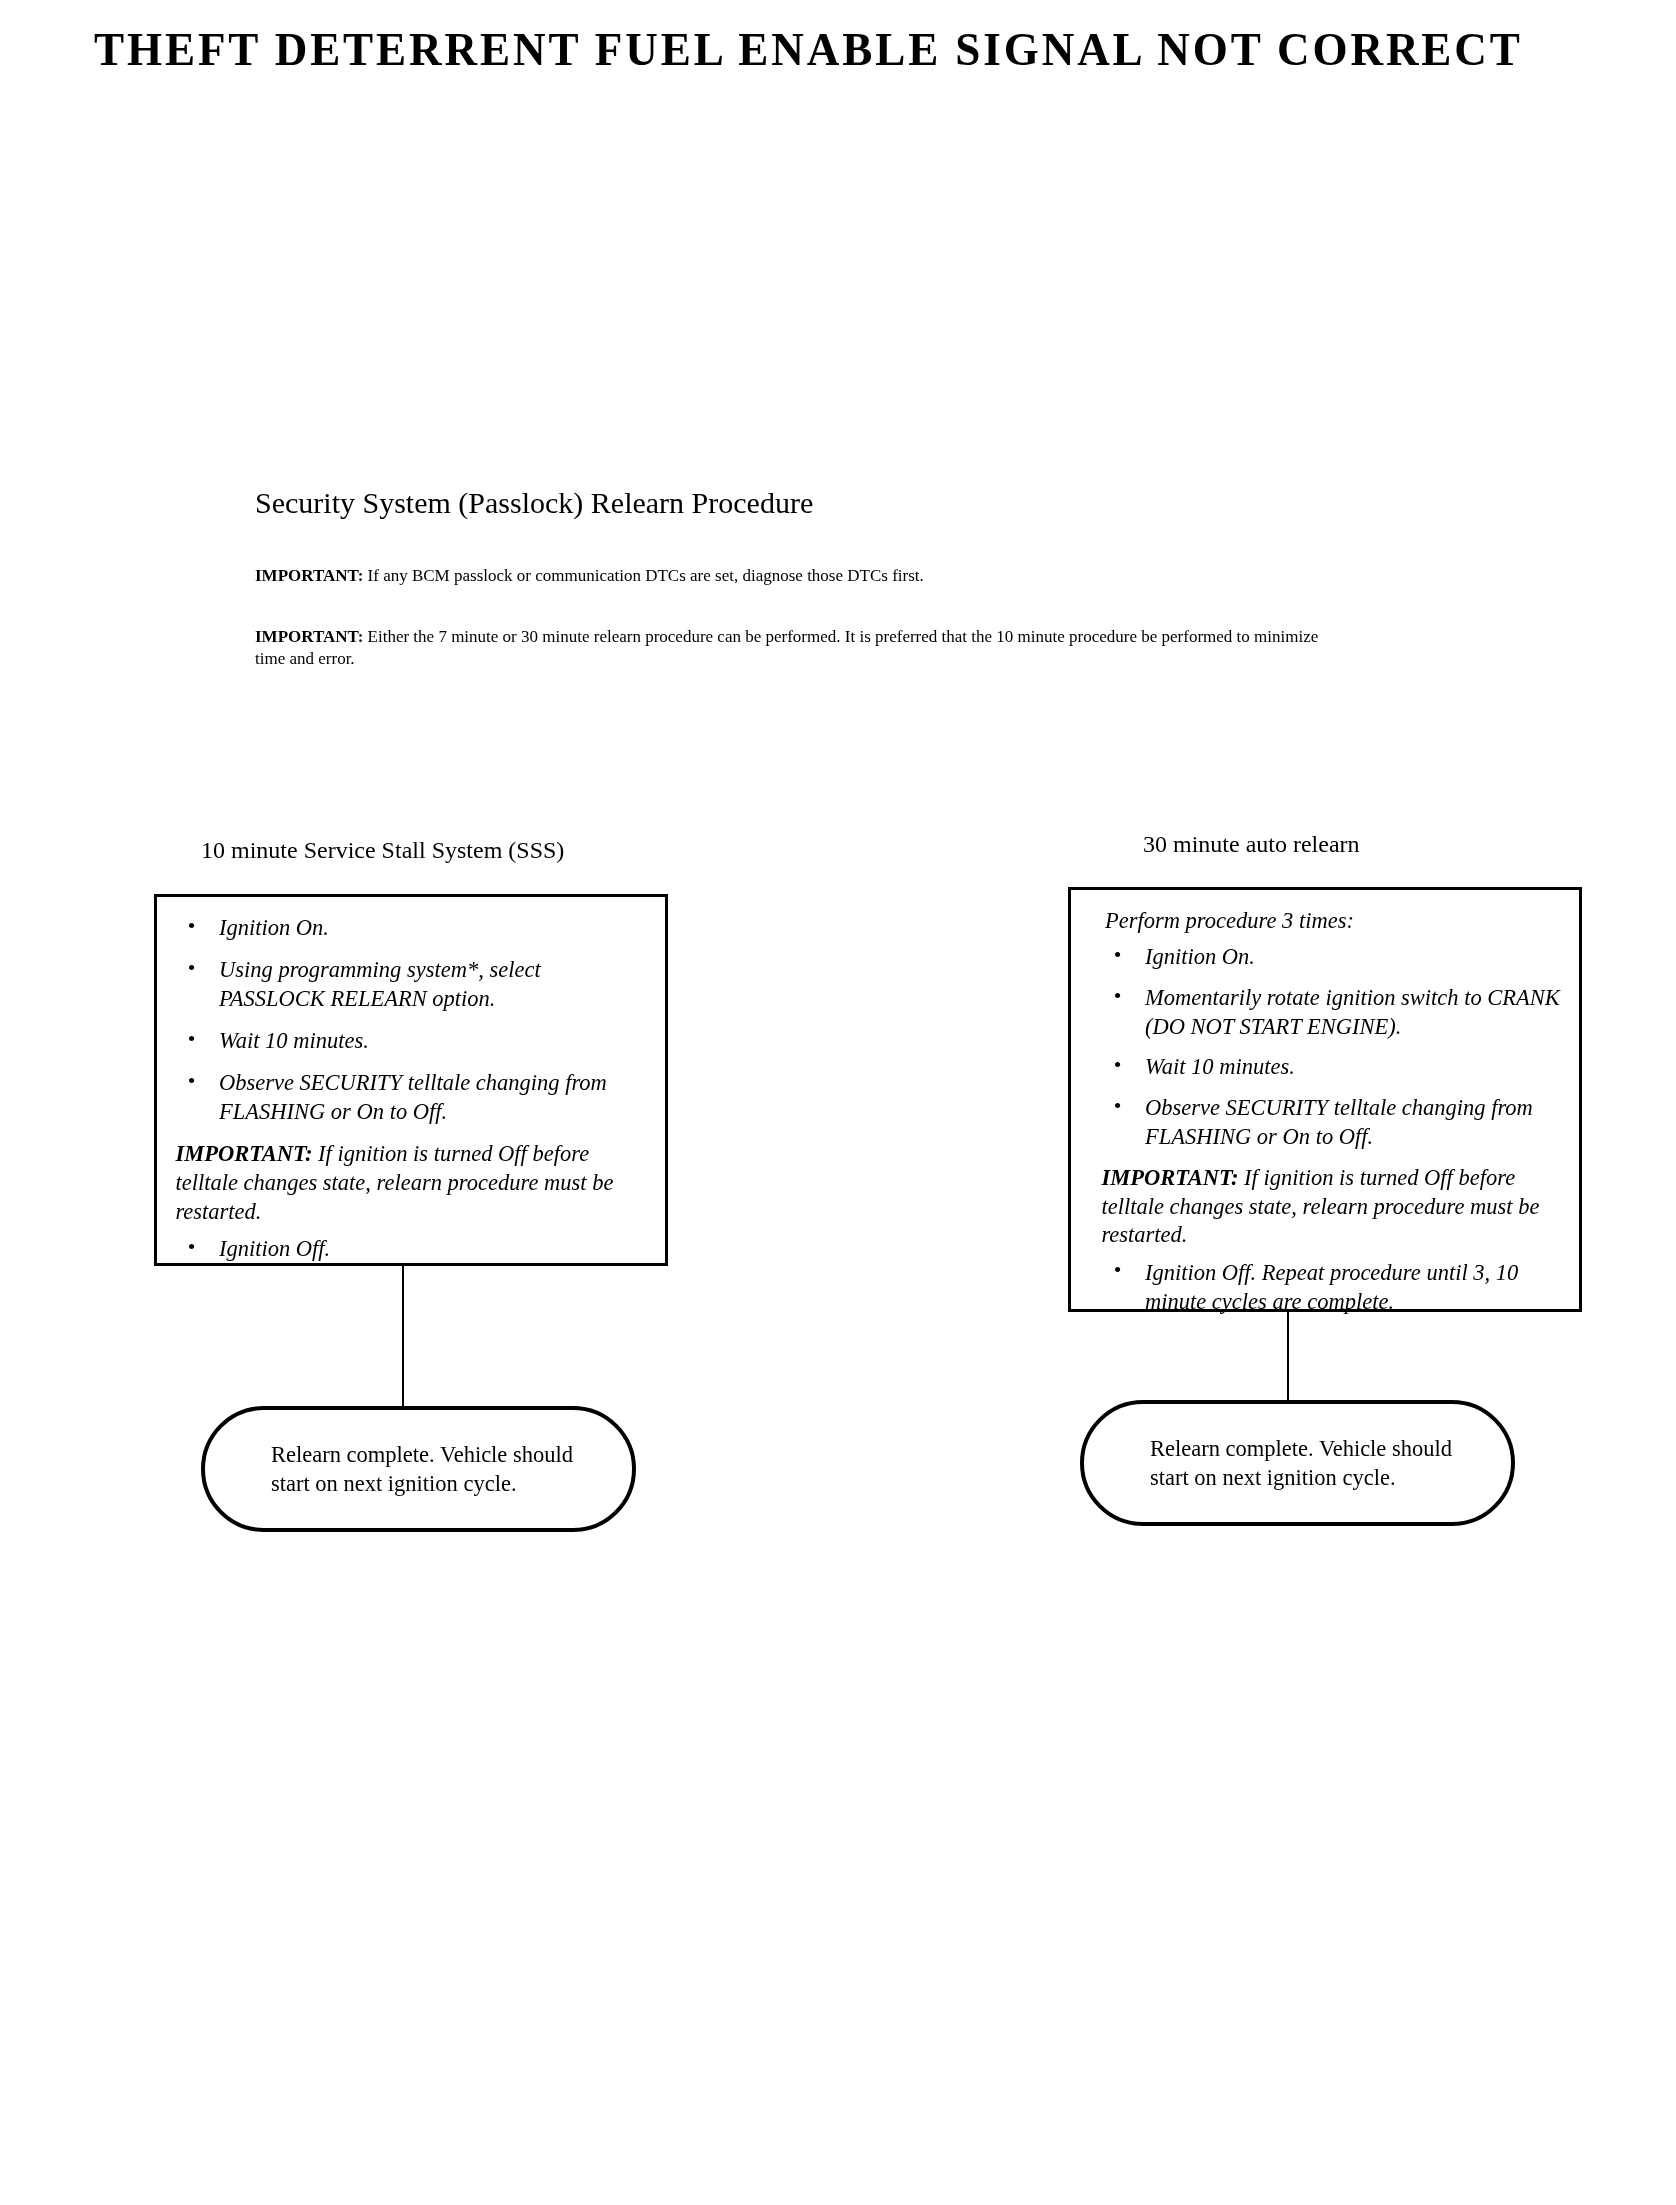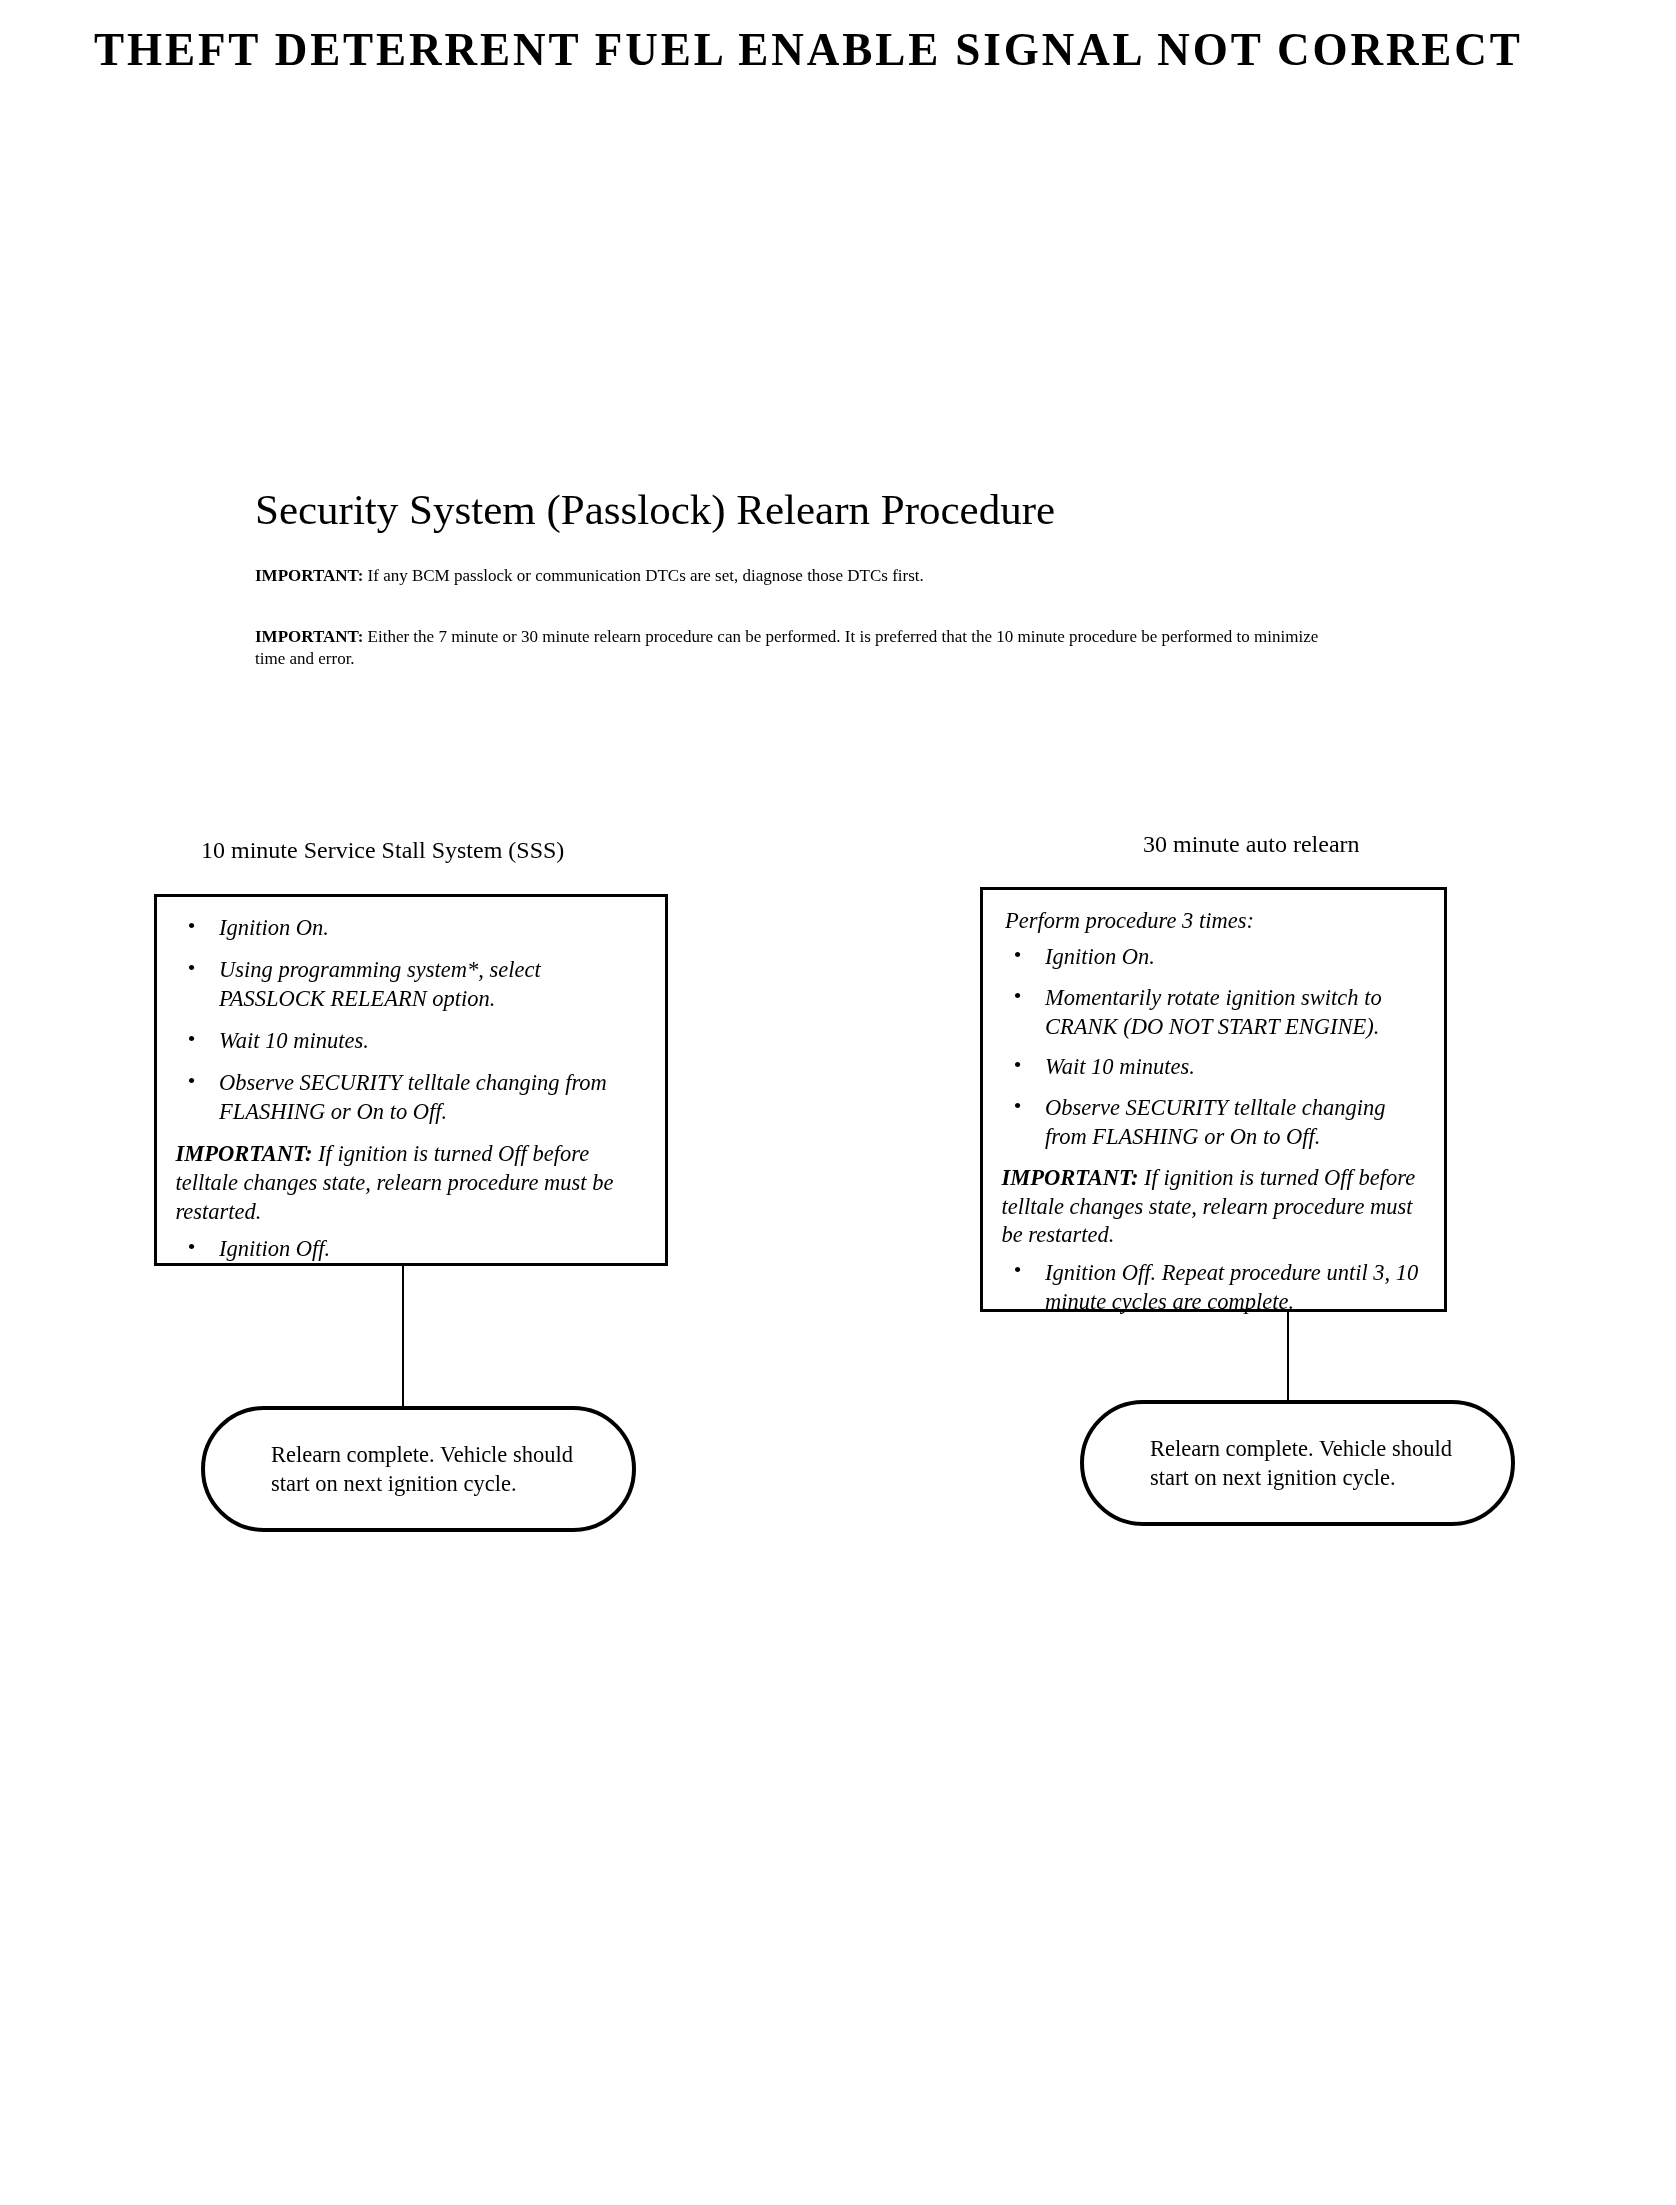--- a/index.html
+++ b/index.html
@@ -32,21 +32,21 @@
     transform: scaleX(0.96);
     transform-origin: left top;
   }
 
   
   #doc-heading {
     position: absolute;
     left: 255px;
     top: 486px;
     width: 1094px;
-    font-size: 43px;
+    font-size: 30px;
     line-height: 1.1;
     font-weight: normal;
   }
 
   
   .note {
     position: absolute;
     font-size: 17px;
     line-height: 1.30;
   }
@@ -65,21 +65,21 @@
   #caption-right { left: 1143px; top: 830px; }
 
   
   .proc-box {
     position: absolute;
     border: 3px solid #000000;
     background: #ffffff;
     box-sizing: border-box;
   }
   #box-left  { left: 154px;  top: 894px; width: 514px;  height: 372px; }
-  #box-right { left: 980px; top: 887px; width: 467px;  height: 425px; }
+  #box-right { left: 1068px; top: 887px; width: 514px;  height: 425px; padding-left: 12px; }
 
   .box-inner {
     padding: 17px 16px 6px 16px;
     font-size: 22.5px;
     line-height: 1.28;
     font-style: italic;
   }
 
   .lead-line {
     margin: 0 0 7.3px 6px;

